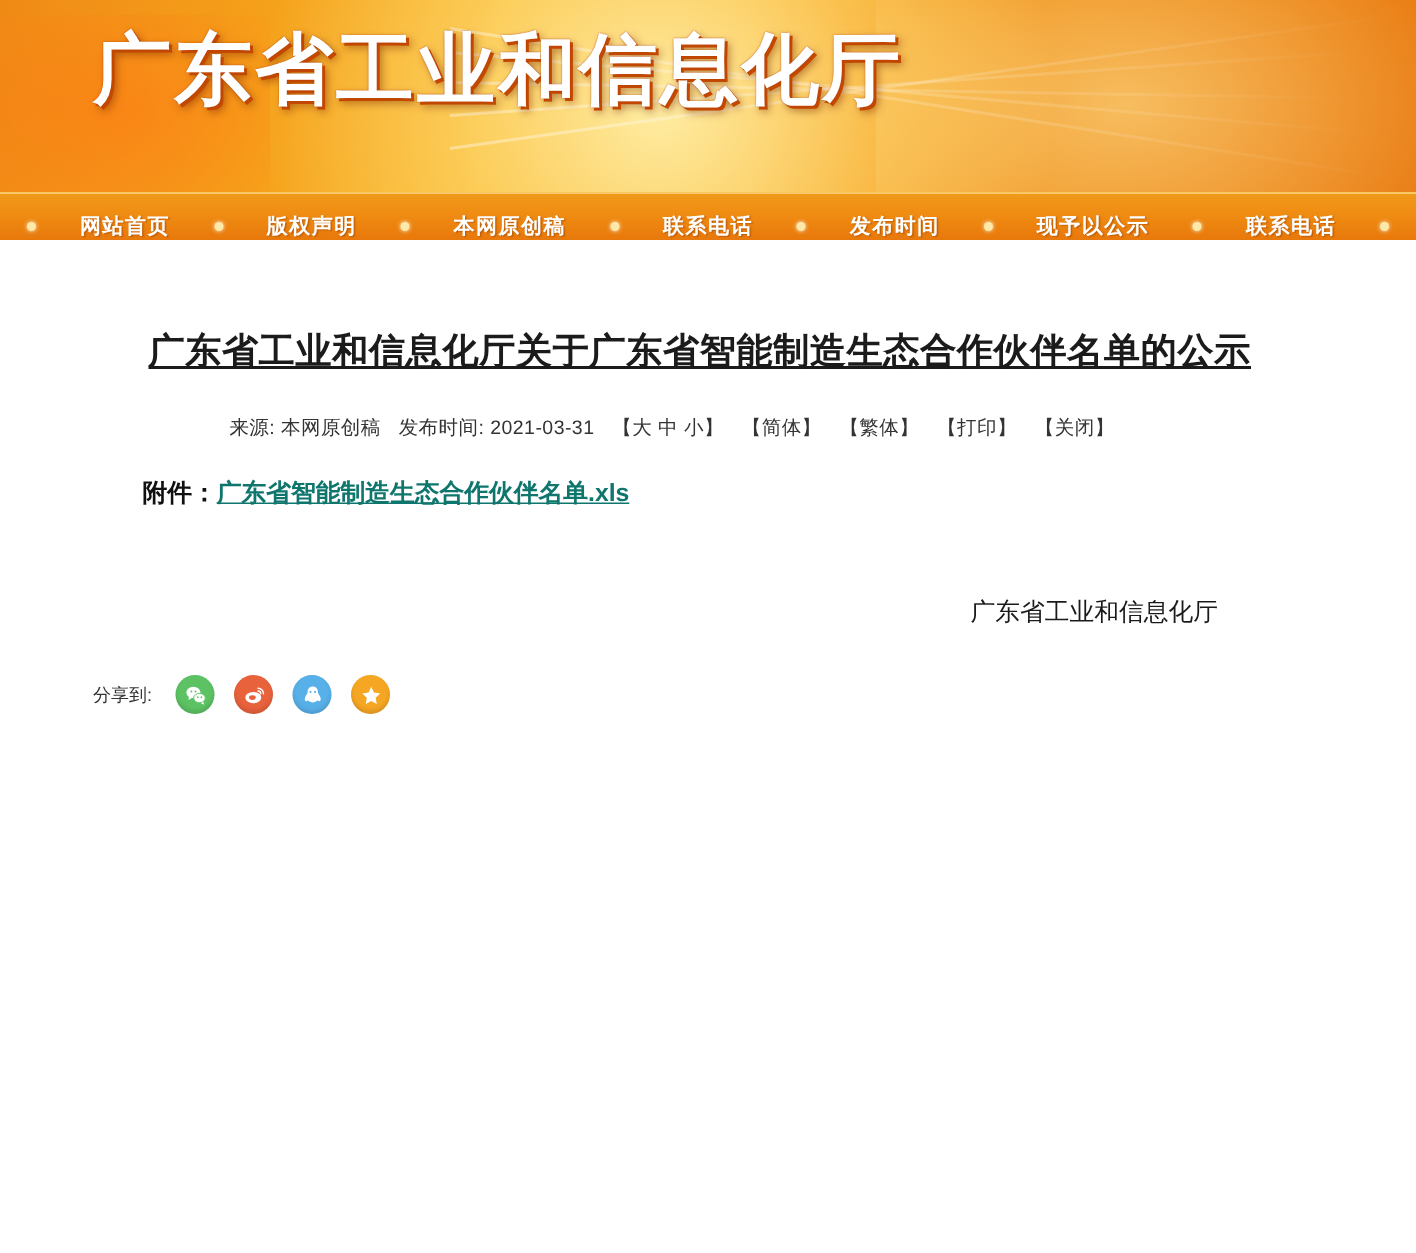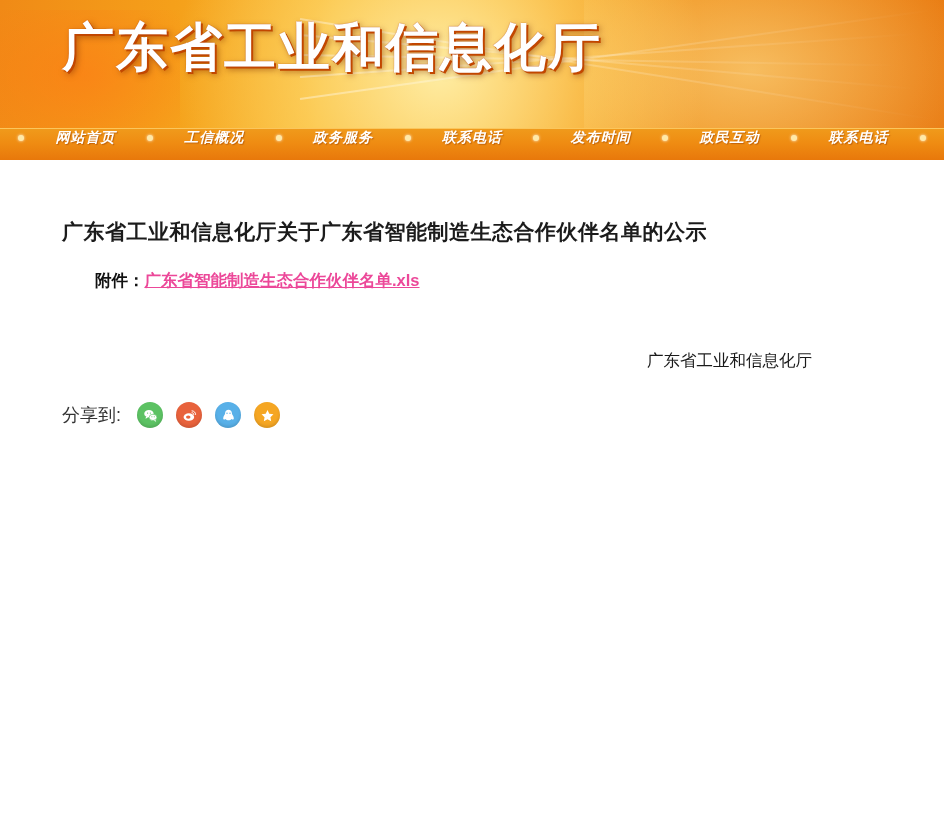--- a/index.html
+++ b/index.html
@@ -93,24 +93,23 @@
   }
 
   
   .navbar {
     position: relative;
     width: 944px;
     height: 32px;
     background: linear-gradient(180deg, #f09a1b 0%, #ef8c12 45%, #e8780b 100%);
     border-top: 1px solid #fbc65c;
     display: flex;
-    align-items: flex-start;
+    align-items: flex-end;
     justify-content: center;
     box-sizing: border-box;
-    font-style: italic;
   }
   .nav-items {
     display: flex;
     align-items: center;
     width: 100%;
     justify-content: space-between;
     padding: 0 18px;
     box-sizing: border-box;
   }
   .nav-link {
@@ -133,26 +132,27 @@
     flex: none;
   }
 
   
   .article {
     padding: 0 62px;
     box-sizing: border-box;
   }
   .article-title {
     margin: 58px 0 0 0;
-    text-align: left;
-    font-size: 21px;
+    text-align: right;
+    font-size: 24px;
     font-weight: bold;
     color: #1b1b1b;
     font-family: "Liberation Sans", sans-serif;
     letter-spacing: 0.5px;
+    text-decoration: underline;
   }
   .meta {
     margin-top: 26px;
     text-align: center;
     font-size: 13px;
     color: #333;
     letter-spacing: 0.3px;
   }
   .meta .sep {
     display: inline-block;
@@ -179,21 +179,21 @@
   .attachment {
     margin-top: 22px;
     margin-left: 2em;
     font-size: 16.5px;
     font-weight: bold;
     color: #111;
   }
   .attachment .link {
     text-decoration: underline;
     cursor: pointer;
-    color: #ec4899;
+    color: #0f766e;
   }
   .signature {
     margin-top: 52px;
     text-align: right;
     font-size: 16.5px;
     line-height: 32px;
     color: #1a1a1a;
     padding-right: 22px;
   }
   .contact {
@@ -208,21 +208,21 @@
 
   
   .share {
     margin-top: 26px;
     padding: 0 62px 18px 62px;
     display: flex;
     align-items: center;
     gap: 13px;
   }
   .share-label {
-    font-size: 18px;
+    font-size: 12px;
     color: #333;
     margin-right: 3px;
   }
   .share-btn {
     width: 26px;
     height: 26px;
     border-radius: 50%;
     display: flex;
     align-items: center;
     justify-content: center;
@@ -254,39 +254,48 @@
     <div class="banner-inner">
       <div class="site-title">广东省工业和信息化厅</div>
     </div>
   </div>
 
   <div class="navbar">
     <div class="nav-items">
       <span class="nav-dot"></span>
       <a class="nav-link">网站首页</a>
       <span class="nav-dot"></span>
-      <a class="nav-link">工信概况</a>
-      <span class="nav-dot"></span>
-      <a class="nav-link">政务服务</a>
+      <a class="nav-link">版权声明</a>
+      <span class="nav-dot"></span>
+      <a class="nav-link">本网原创稿</a>
       <span class="nav-dot"></span>
       <a class="nav-link">联系电话</a>
       <span class="nav-dot"></span>
       <a class="nav-link">发布时间</a>
       <span class="nav-dot"></span>
-      <a class="nav-link">政民互动</a>
+      <a class="nav-link">现予以公示</a>
       <span class="nav-dot"></span>
       <a class="nav-link">联系电话</a>
       <span class="nav-dot"></span>
     </div>
   </div>
 
   <div class="article">
 
     <h1 class="article-title">广东省工业和信息化厅关于广东省智能制造生态合作伙伴名单的公示</h1>
 
+    <div class="meta">
+      <span>来源: 本网原创稿</span><span class="sep"></span>
+      <span>发布时间: 2021-03-31</span><span class="sep"></span>
+      <a>【大 中 小】</a><span class="sep"></span>
+      <a>【简体】</a><span class="sep"></span>
+      <a>【繁体】</a><span class="sep"></span>
+      <a>【打印】</a><span class="sep"></span>
+      <a>【关闭】</a>
+    </div>
 
     <div class="body-text">
     </div>
 
     <div class="attachment">
       <span>附件：</span><span class="link">广东省智能制造生态合作伙伴名单.xls</span>
     </div>
 
     <div class="signature">
       <div>广东省工业和信息化厅</div>

